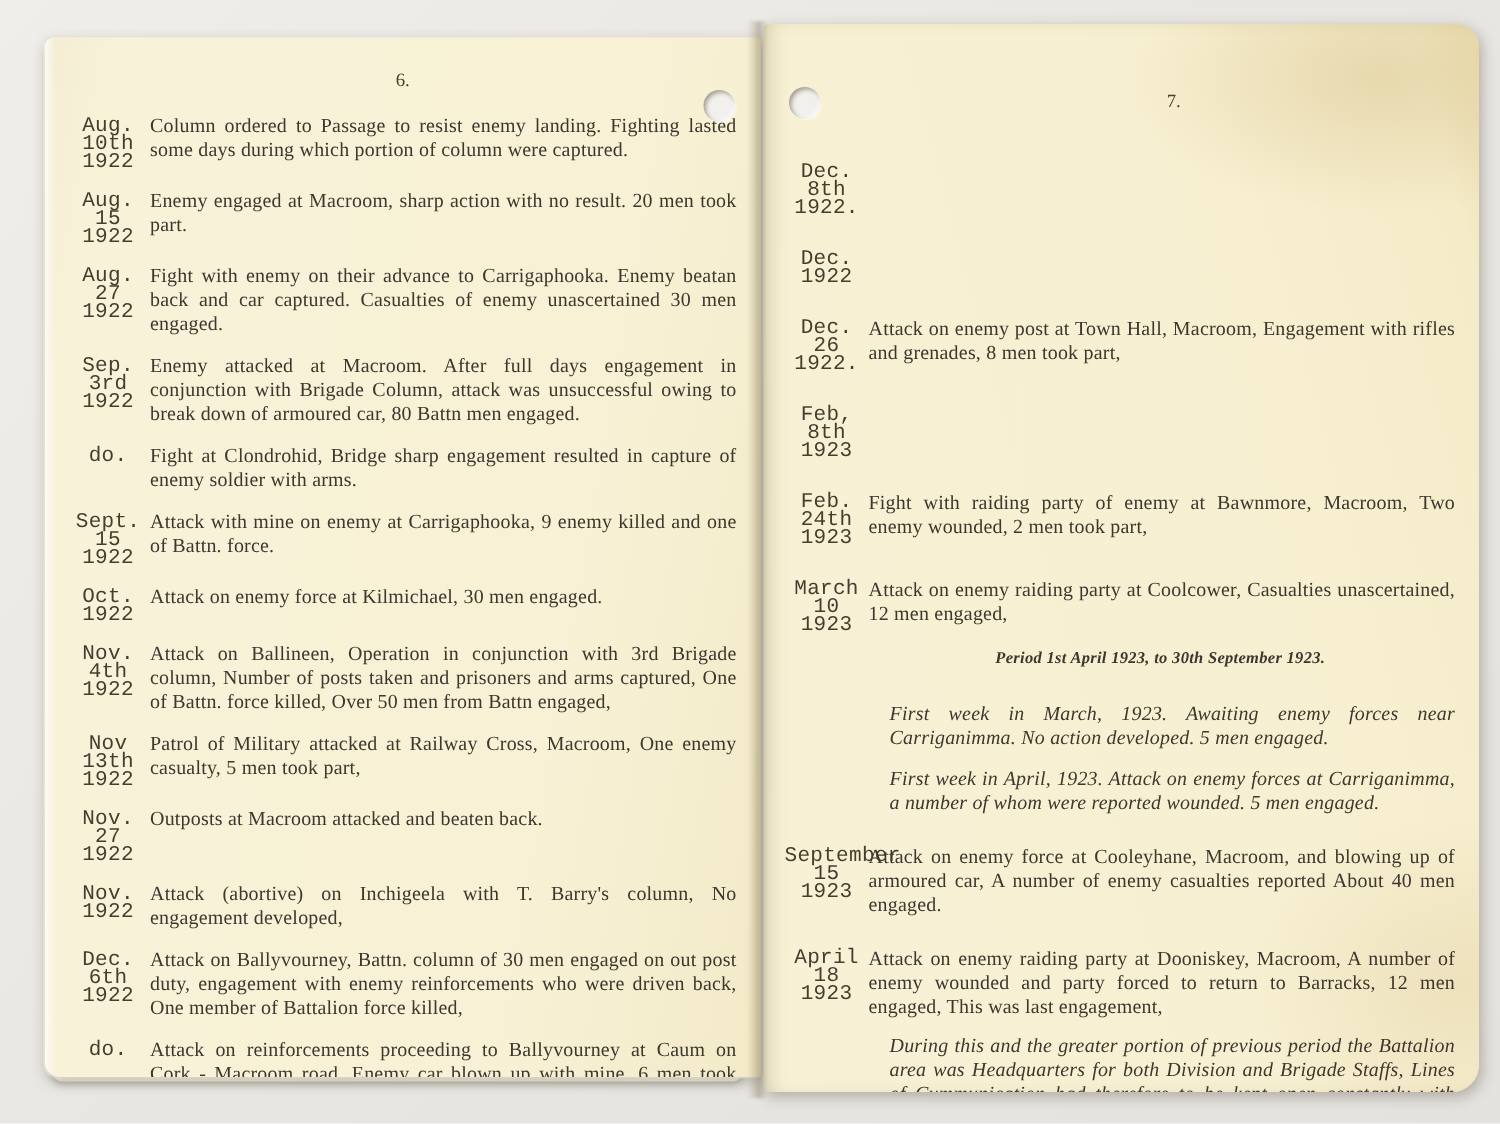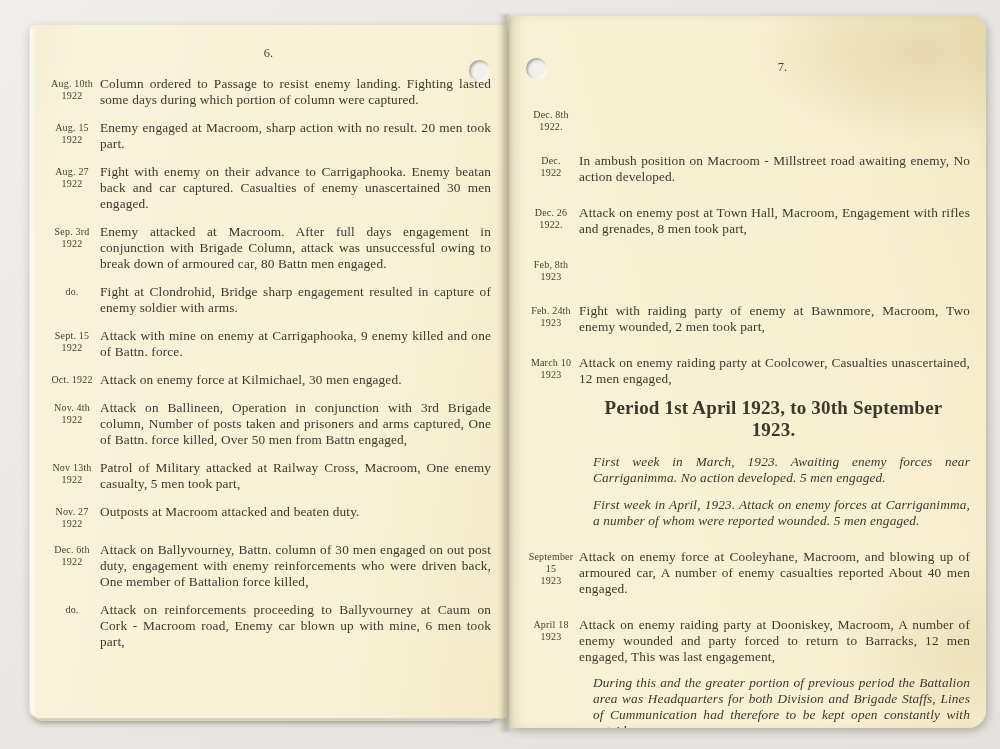--- a/index.html
+++ b/index.html
@@ -49,28 +49,29 @@
   .hole-left{left:439px;top:35px;}
   .hole-right{left:17px;top:42px;}
   .pagenum{font-size:12.5px;text-align:center;color:#47402f;}
   .page-left .pagenum{padding-top:21px;}
   .page-right .pagenum{padding-top:44px;margin-left:70px;}
   .items{padding:15px 16px 0 14px;}
   .page-right .items{padding-top:12px;}
   .entry{display:flex;margin-bottom:12px;}
   .page-right .entry{margin-bottom:10px;margin-top:20px;}
   .date{
-    flex:0 0 56px;width:56px;font-size:10px;line-height:12px;
+    flex:0 0 56px;width:56px;font-size:14px;line-height:12px;
     text-align:center;white-space:pre-line;padding-top:2px;color:#453e2f;
     letter-spacing:.2px;
+    font-family:Liberation Mono, monospace;
   }
   .body{flex:1;font-size:13.3px;line-height:16px;text-align:justify;letter-spacing:.15px;}
   .heading{
-    font-size:19px;font-weight:bold;margin:3px 16px 13px 70px;
-    text-align:center;letter-spacing:.2px;
+    font-size:11px;font-weight:bold;margin:3px 16px 23px 70px;
+    text-align:center;letter-spacing:.2px;font-style:italic;
   }
   .para{
     font-size:13.3px;line-height:16px;margin:0 0 11px 70px;
     text-align:justify;letter-spacing:.15px;font-style:italic;
   }
   .para.spaced{margin-top:4px;}
   .para.strong{font-weight:bold;letter-spacing:.1px;}
 </style>
 </head>
 <body>
@@ -121,21 +122,25 @@
           <div class="body">Attack on Ballineen,  Operation in conjunction with 3rd Brigade column,  Number of posts taken and prisoners and arms captured, One of Battn. force killed,  Over 50 men from Battn engaged,</div>
         </div>
         <div class="entry">
           <div class="date">Nov 13th
 1922</div>
           <div class="body">Patrol of Military attacked at Railway Cross, Macroom,  One enemy casualty,  5 men took part,</div>
         </div>
         <div class="entry">
           <div class="date">Nov. 27
 1922</div>
-          <div class="body">Outposts at Macroom attacked and beaten duty.</div>
+          <div class="body">Outposts at Macroom attacked and beaten back.</div>
+        </div>
+        <div class="entry">
+          <div class="date">Nov. 1922</div>
+          <div class="body">Attack (abortive) on Inchigeela with T. Barry's column,  No engagement developed,</div>
         </div>
         <div class="entry">
           <div class="date">Dec. 6th
 1922</div>
           <div class="body">Attack on Ballyvourney,  Battn. column of 30 men engaged on out post duty, engagement with enemy reinforcements who were driven back,  One member of Battalion force killed,</div>
         </div>
         <div class="entry">
           <div class="date">do.</div>
           <div class="body">Attack on reinforcements proceeding to Ballyvourney at Caum on Cork - Macroom road,  Enemy car blown up with mine,  6 men took part,</div>
         </div>
@@ -146,21 +151,20 @@
   <div class="page page-right">
     <div class="pagenum">7.</div>
     <div class="items">
         <div class="entry">
           <div class="date">Dec. 8th
 1922.</div>
         </div>
         <div class="entry">
           <div class="date">Dec.
 1922</div>
-          <div class="body">In ambush position on Macroom - Millstreet road awaiting enemy,  No action developed.</div>
         </div>
         <div class="entry">
           <div class="date">Dec. 26
 1922.</div>
           <div class="body">Attack on enemy post at Town Hall, Macroom,  Engagement with rifles and grenades,  8 men took part,</div>
         </div>
         <div class="entry">
           <div class="date">Feb, 8th
 1923</div>
         </div>

